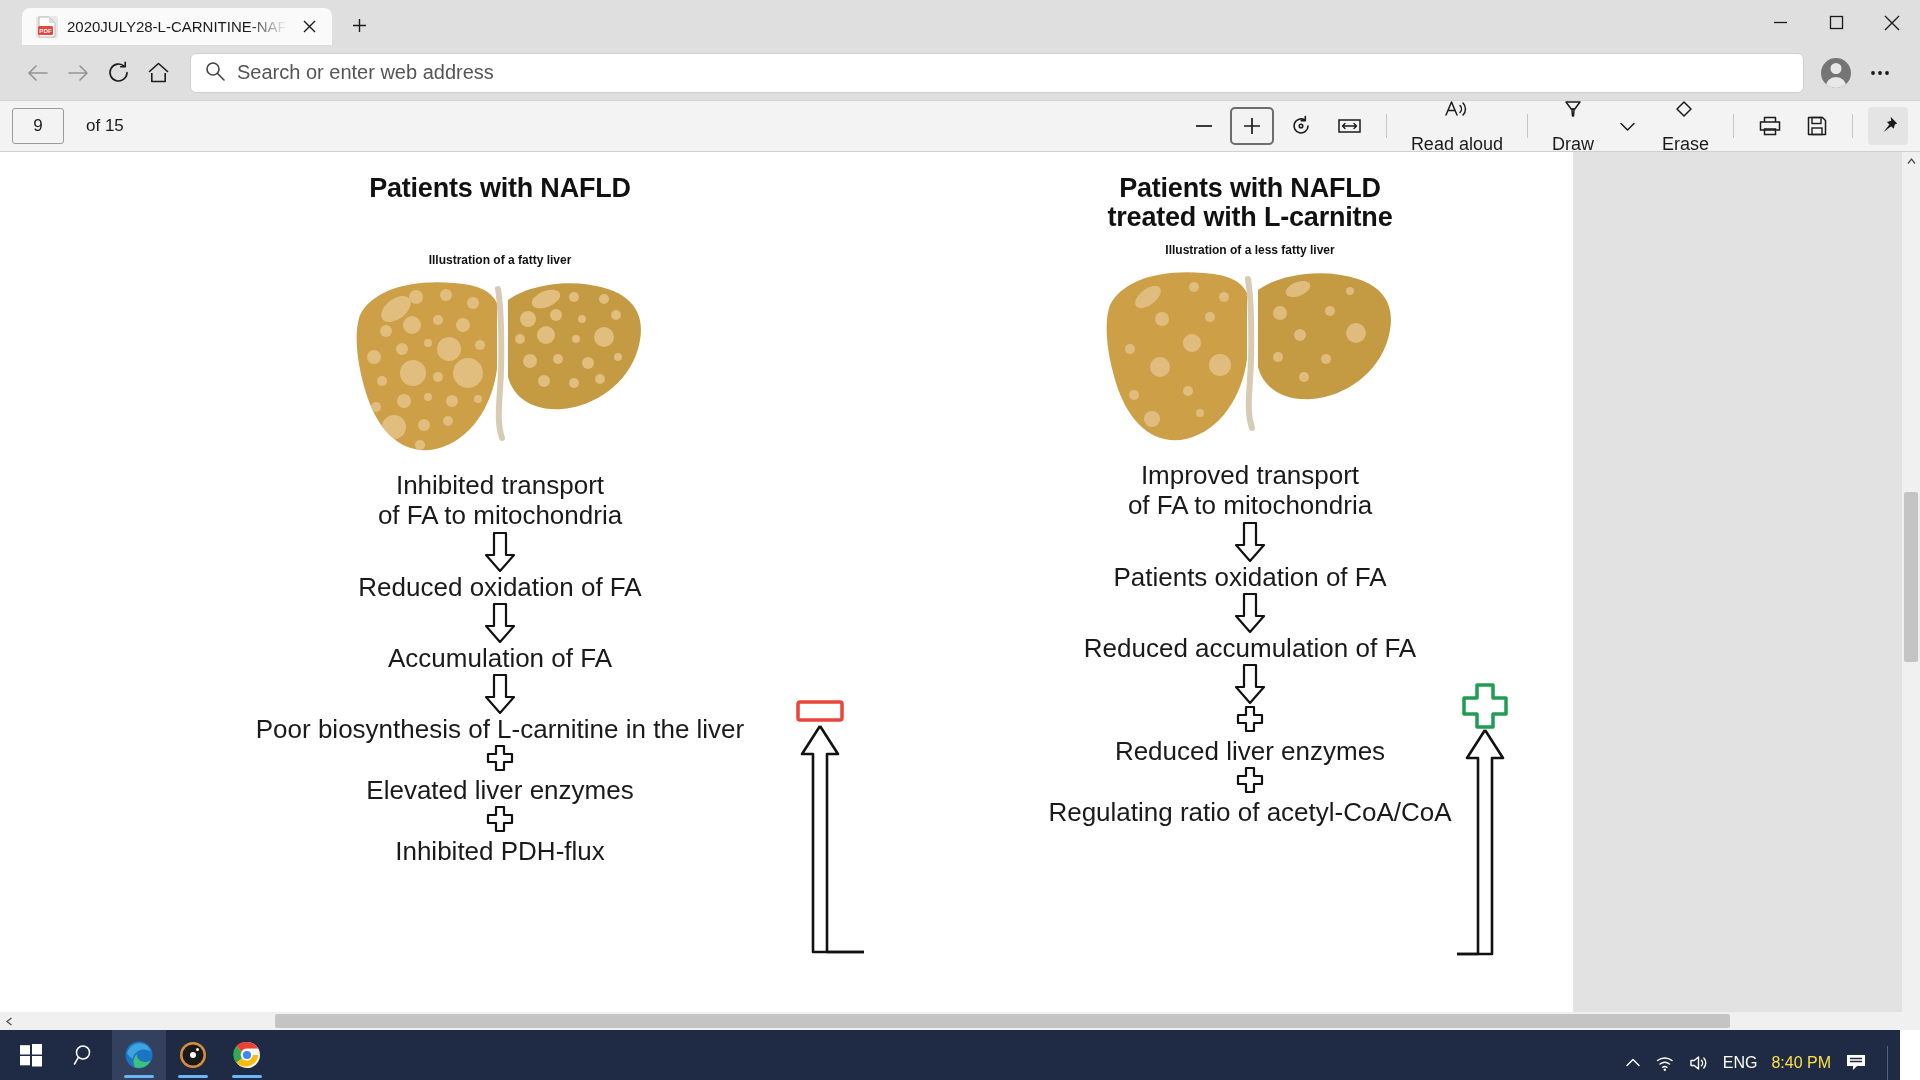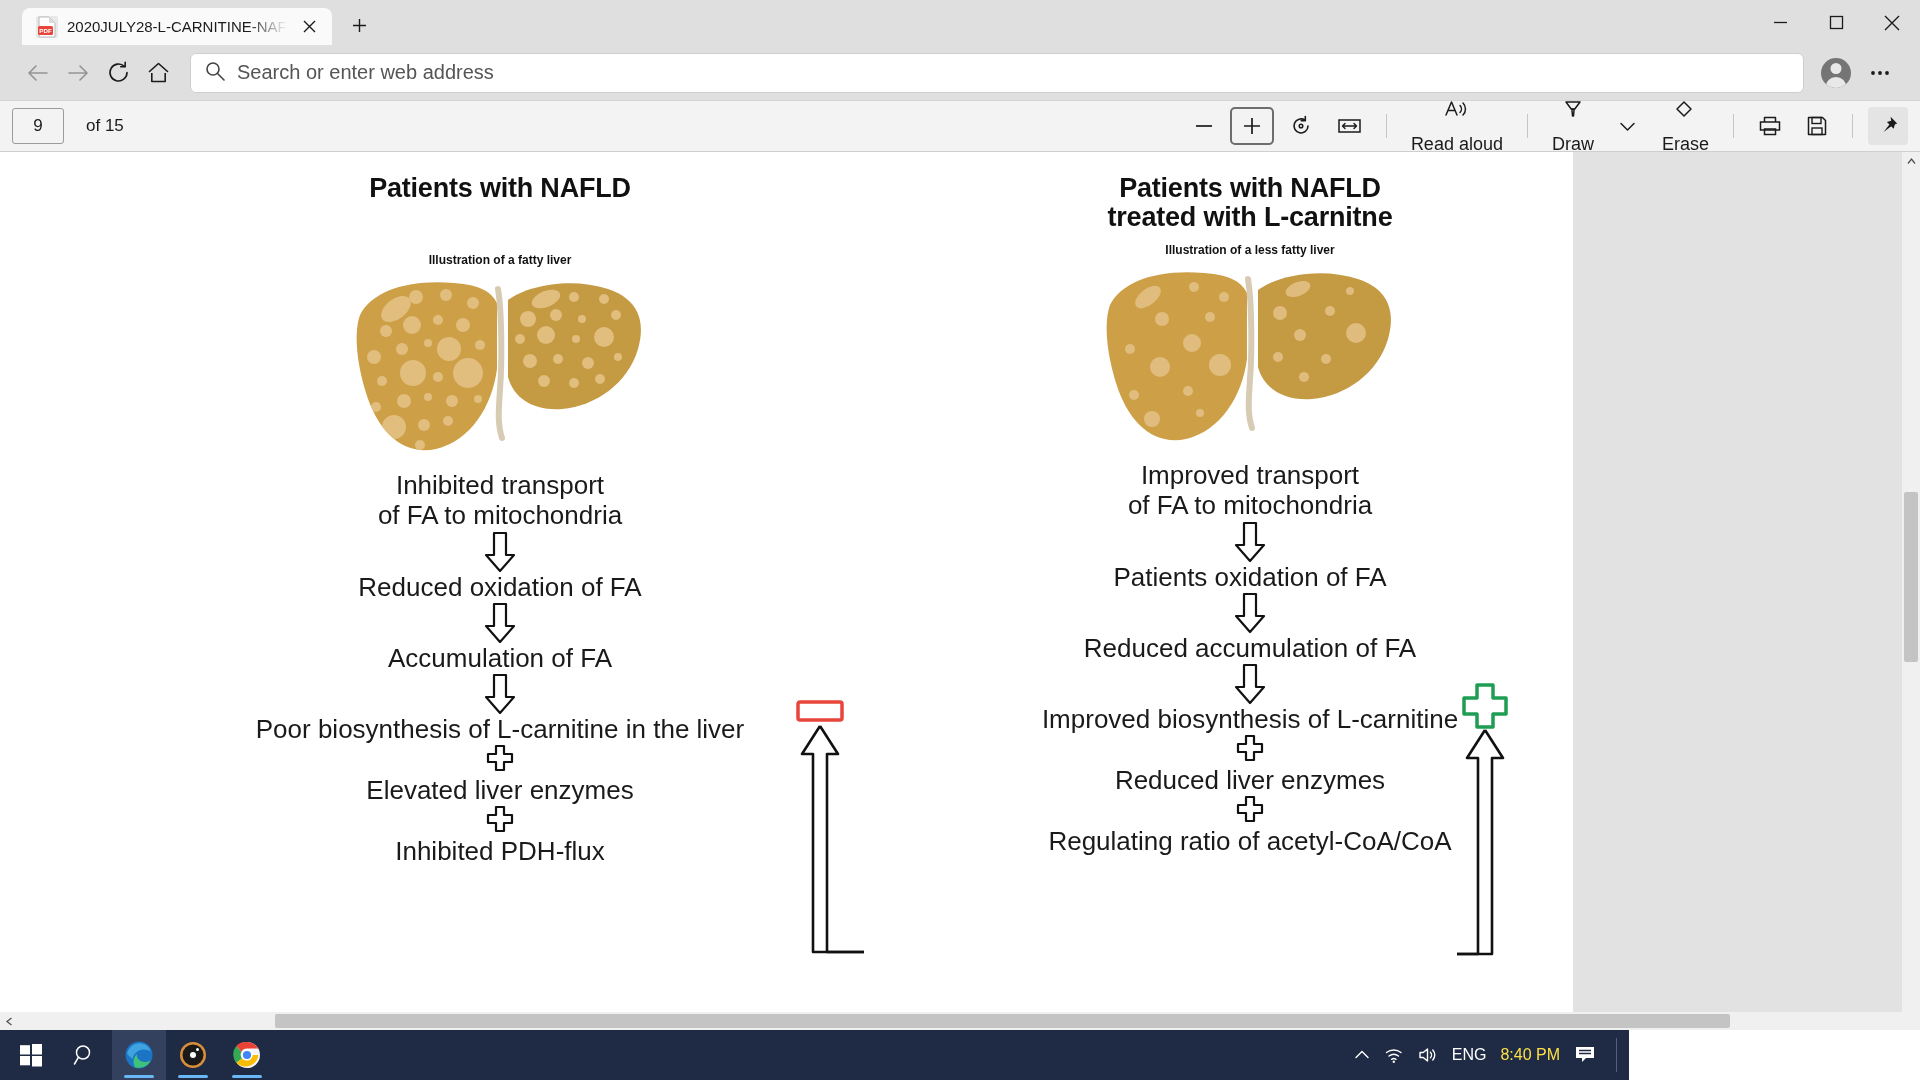--- a/index.html
+++ b/index.html
@@ -109,22 +109,22 @@
   
   .vscroll { position: absolute; right: 0; top: 0; width: 18px; height: 100%; background: #f0f0f0; }
   .vscroll .arrow { height: 18px; display: flex; align-items: center; justify-content: center; }
   .vthumb { position: absolute; left: 2px; right: 2px; top: 340px; height: 170px; background: #c4c4c4; border-radius: 2px; }
   .hscroll { position: absolute; left: 0; bottom: 0; height: 18px; width: calc(100% - 18px); background: #f0f0f0; display: flex; align-items: center; }
   .hscroll .arrow { width: 18px; display: flex; align-items: center; justify-content: center; }
   .hthumb { position: absolute; left: 275px; width: 1455px; top: 2px; bottom: 2px; background: #c4c4c4; border-radius: 2px; }
 
   
   .taskbar {
-    height: 50px; width: 1629px; background: #1f2a44;
-    display: flex; align-items: center; padding: 0 4px;
+    height: 50px; width: 1900px; background: #1f2a44;
+    display: flex; align-items: flex-end; padding: 0 4px;
   }
   .tb-item { width: 54px; height: 50px; display: flex; align-items: center; justify-content: center; position: relative; }
   .tb-item.running::after { content:''; position:absolute; bottom:2px; left:12px; right:12px; height:3px; background:#6ab7f5; border-radius:2px; }
   .tb-item.focused { background: #33405e; }
   .tb-spacer { flex: 1; }
   .tray { display: flex; align-items: center; gap: 14px; padding-right: 8px; }
   .tray-ico { display: flex; align-items: center; justify-content: center; }
   .tray-txt { color: #fff; font-size: 16px; }
   .tray-time { color: #fde047; font-size: 16px; }
   .tray-sep { width: 1px; height: 34px; background: #56607a; margin-left: 6px; }
@@ -486,21 +486,20 @@
               <svg width="34" height="42" viewBox="0 0 34 42">
                   <path d="M11 2h12v22h8l-14 16L3 24h8z" fill="#fff" stroke="#111" stroke-width="2.2" stroke-linejoin="round"></path>
                 </svg>
             </div>
             <div class="fl-row">Reduced accumulation of FA</div>
             <div class="glyph">
               <svg width="34" height="42" viewBox="0 0 34 42">
                   <path d="M11 2h12v22h8l-14 16L3 24h8z" fill="#fff" stroke="#111" stroke-width="2.2" stroke-linejoin="round"></path>
                 </svg>
             </div>
-            <div class="fl-row">Improved biosynthesis of L-carnitine</div>
             <div class="glyph">
               <svg width="30" height="32" viewBox="0 0 30 32">
                   <path d="M11 2h8v8h8v8h-8v8h-8v-8H3v-8h8z" fill="#fff" stroke="#111" stroke-width="2.2" stroke-linejoin="round"></path>
                 </svg>
             </div>
             <div class="fl-row">Reduced liver enzymes</div>
             <div class="glyph">
               <svg width="30" height="32" viewBox="0 0 30 32">
                   <path d="M11 2h8v8h8v8h-8v8h-8v-8H3v-8h8z" fill="#fff" stroke="#111" stroke-width="2.2" stroke-linejoin="round"></path>
                 </svg>

